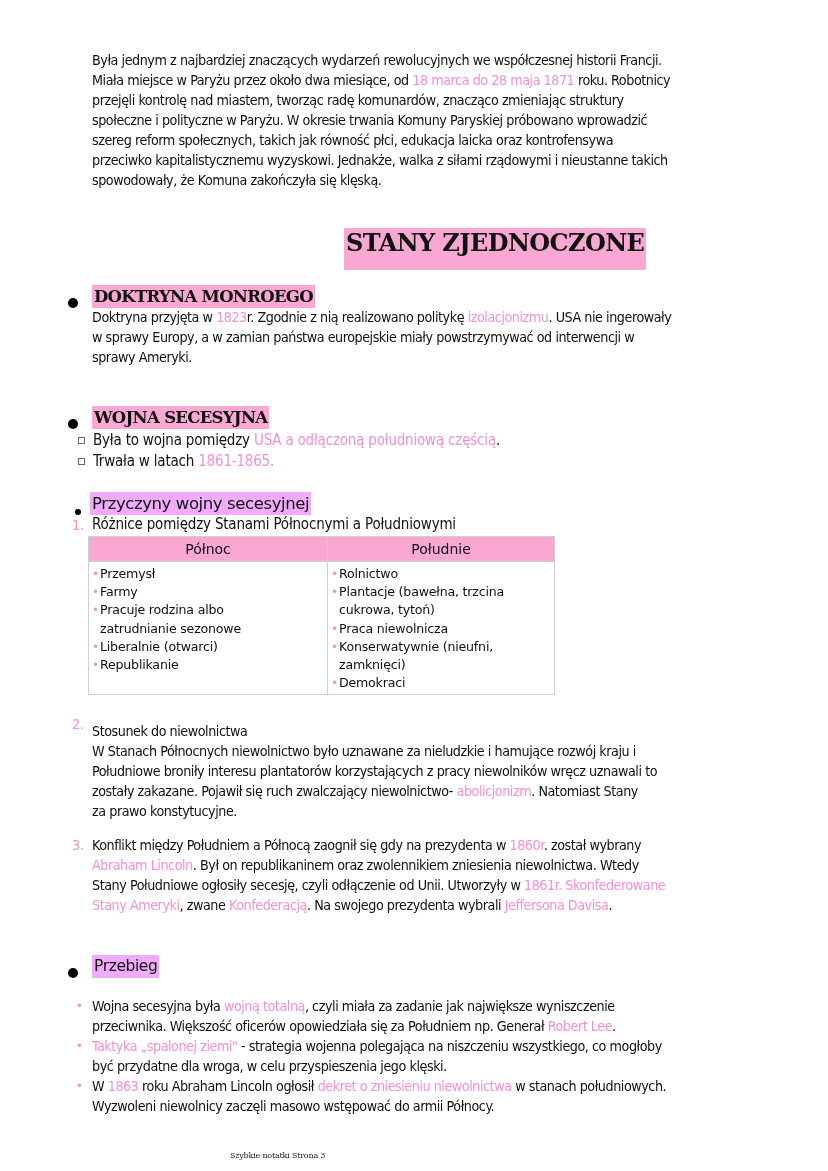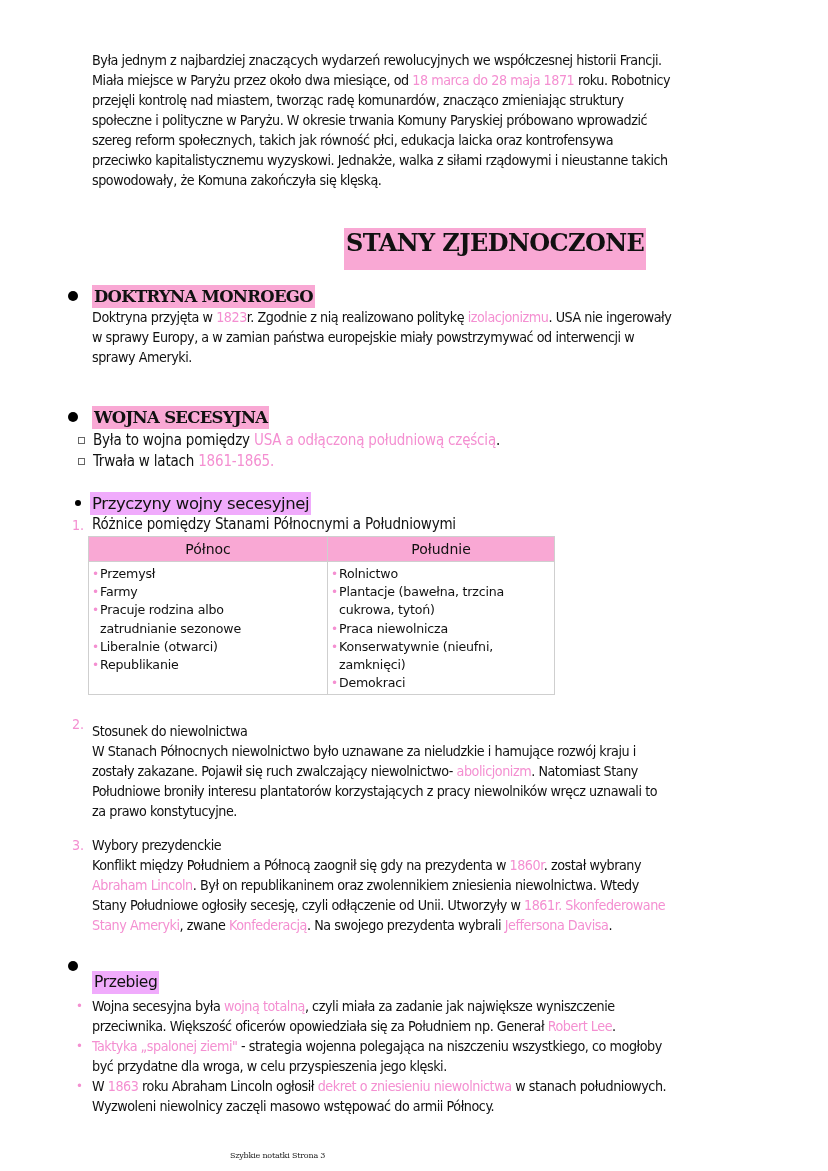--- a/index.html
+++ b/index.html
@@ -15,21 +15,21 @@
     font-stretch: condensed;
   }
   .para { position: absolute; left: 92px; width: 725px; }
   .lnk { color: #f48fd1; text-decoration-color: #f48fd1; }
   .title {
     position: absolute; left: 344px; top: 228px; height: 42px;
     font-family: "DejaVu Serif", serif; font-weight: bold; font-size: 24px;
     letter-spacing: -0.6px; line-height: 30px; padding: 0 2px;
     background: #f9a8d4; color: #111;
   }
-  .h1row { position: absolute; left: 68px; height: 24px; display: flex; align-items: center; }
+  .h1row { position: absolute; left: 68px; height: 24px; display: flex; align-items: flex-end; }
   .bigdot { width: 10px; height: 10px; border-radius: 50%; background: #000; margin-right: 14px; }
   .h1 {
     font-family: "DejaVu Serif", serif; font-weight: bold; font-size: 16.5px;
     letter-spacing: -0.7px; line-height: 23px; padding: 0 2px; background: #f9a8d4; color: #111;
   }
   .h2 {
     font-family: "DejaVu Sans", sans-serif; font-size: 16.5px; letter-spacing: -0.4px;
     line-height: 23px; padding: 0 2px; background: #f0abfc; color: #111;
   }
   .smalldot { width: 6px; height: 6px; border-radius: 50%; background: #000; margin-left: 7px; margin-right: 9px; }
@@ -160,28 +160,27 @@
             </div>
         </td>
       </tr>
     </tbody>
   </table>
 
   <div class="num" style="top:714px;">2.</div>
   <div class="para txt" style="top:721px;">
     <div>Stosunek do niewolnictwa</div>
     <div>W Stanach Północnych niewolnictwo było uznawane za nieludzkie i hamujące rozwój kraju i</div>
+    <div>Południowe broniły interesu plantatorów korzystających z pracy niewolników wręcz uznawali to</div>
     <div><span>zostały zakazane. Pojawił się ruch zwalczający niewolnictwo- </span><span class="lnk">abolicjonizm</span><span>. Natomiast Stany</span></div>
-    <div>Południowe broniły interesu plantatorów korzystających z pracy niewolników wręcz uznawali to</div>
     <div>za prawo konstytucyjne.</div>
   </div>
 
   <div class="num" style="top:835px;">3.</div>
   <div class="para txt" style="top:835px;">
-    <div>Wybory prezydenckie</div>
     <div><span>Konflikt między Południem a Północą zaognił się gdy na prezydenta w</span><span class="lnk"> 1860r</span><span>. został wybrany</span></div>
     <div><span class="lnk">Abraham Lincoln</span><span>. Był on republikaninem oraz zwolennikiem zniesienia niewolnictwa. Wtedy</span></div>
     <div><span>Stany Południowe ogłosiły secesję, czyli odłączenie od Unii. Utworzyły w </span><span class="lnk">1861r. Skonfederowane</span></div>
     <div><span class="lnk">Stany Ameryki</span><span>, zwane </span><span class="lnk">Konfederacją</span><span>. Na swojego prezydenta wybrali </span><span class="lnk">Jeffersona Davisa</span><span>.</span></div>
   </div>
 
   <div class="h1row" style="top:954px;">
     <span class="bigdot"></span>
     <span class="h2" style="font-size:15.5px;margin-top:32px;">Przebieg</span>
   </div>

